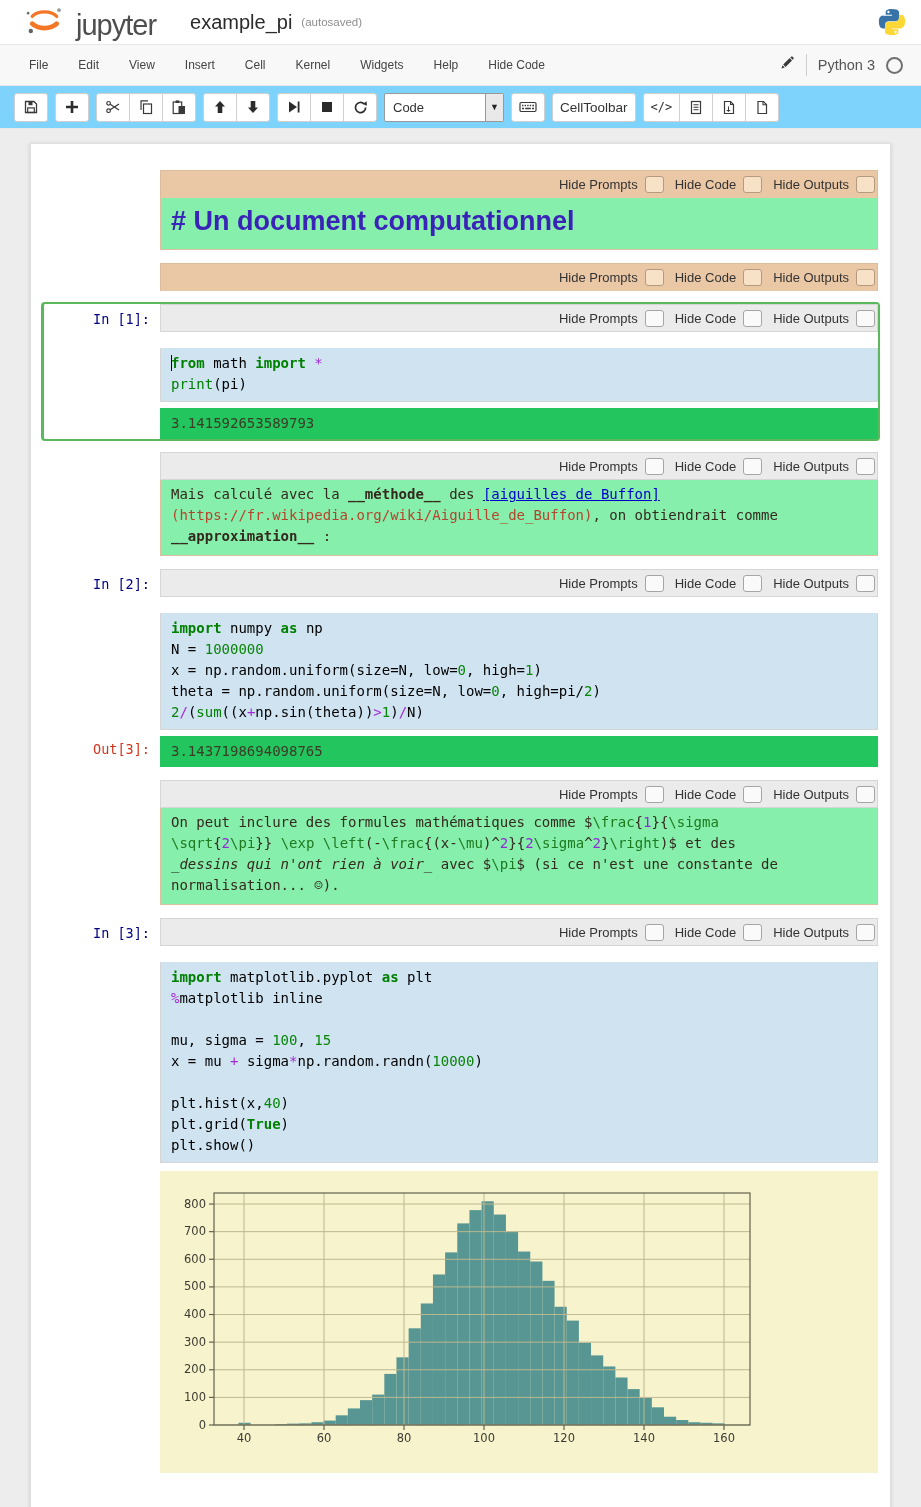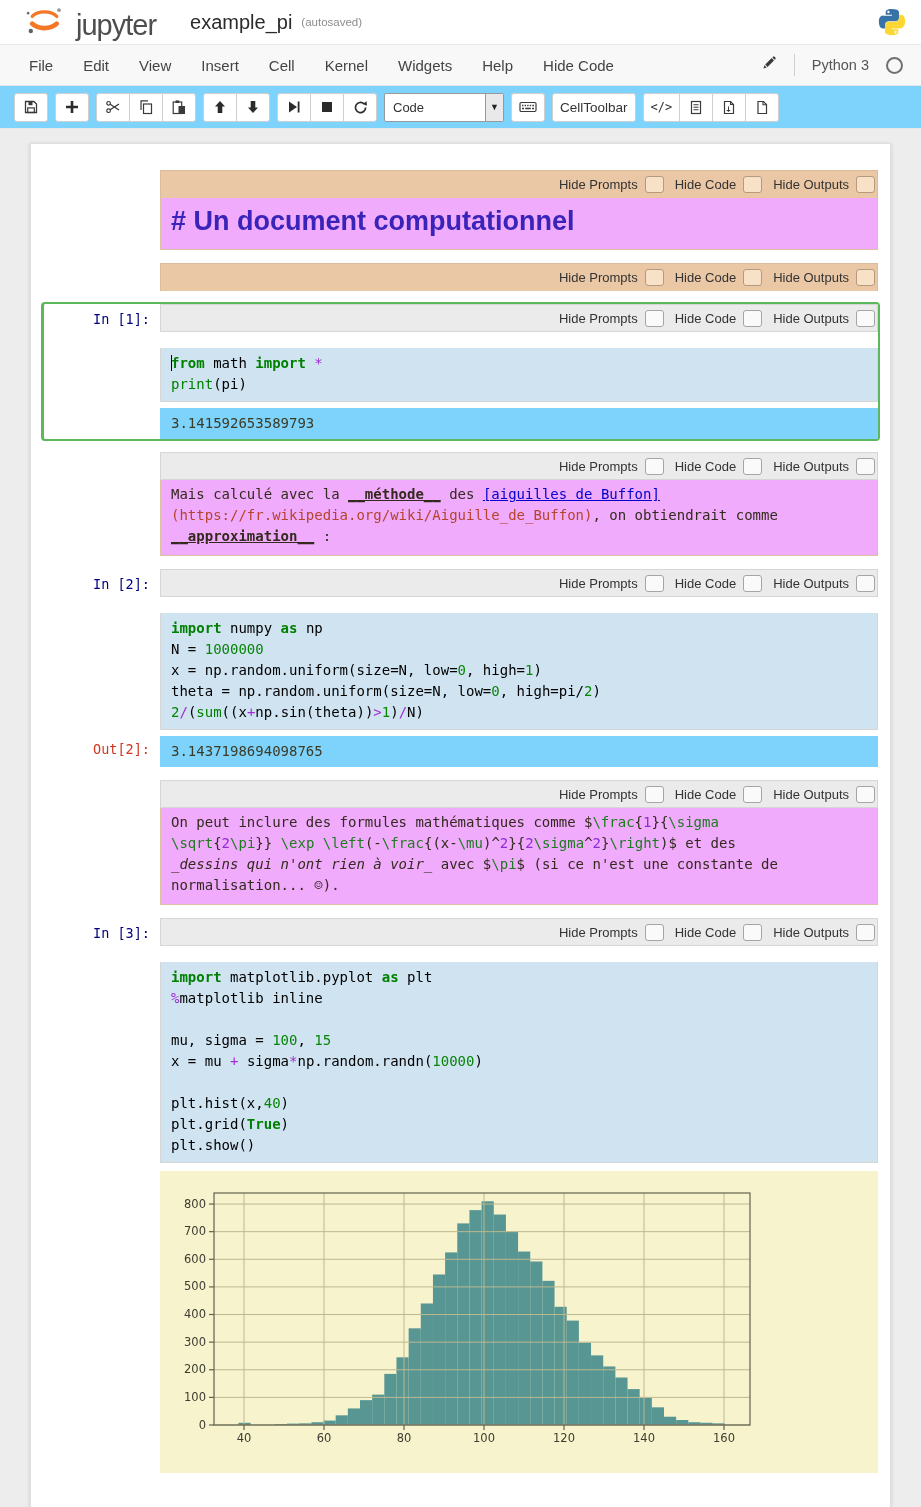--- a/index.html
+++ b/index.html
@@ -7,22 +7,22 @@
   
   .titlebar{height:44px;background:#fff;border-bottom:1px solid #e7e7e7;display:flex;align-items:center;padding-left:24px;position:relative;}
   .logo{display:flex;align-items:flex-end;gap:12px;}
   .logo-word{font-size:29px;color:#4e4e4e;letter-spacing:-1px;line-height:1;}
   .nb-title{margin-left:34px;font-size:20px;color:#2b2b2b;}
   .autosave{margin-left:9px;font-size:11.5px;color:#8c8c8c;}
   .py-logo{position:absolute;right:14px;top:7px;}
   
   .menubar{height:40px;background:#f8f8f8;border-bottom:1px solid #e7e7e7;display:flex;align-items:center;padding:0 14px;}
   .menubar ul{list-style:none;margin:0;padding:0;display:flex;}
-  .menubar li{padding:0 15px;font-size:15px;color:#444;cursor:pointer;}
-  .menu-right{margin-left:auto;display:flex;align-items:center;gap:17px;padding-right:4px;text-align:right;}
+  .menubar li{padding:0 15px;font-size:12px;color:#444;cursor:pointer;}
+  .menu-right{margin-left:auto;display:flex;align-items:center;gap:11px;padding-right:4px;text-align:right;}
   .pencil{font-size:16px;color:#333;}
   .vdiv{width:1px;height:22px;background:#cfcfcf;}
   .kernel-name{font-size:14.5px;color:#555;}
   .kernel-ind{width:13px;height:13px;border:2px solid #707070;border-radius:50%;}
   
   .toolbar{height:42px;background:#7dd3fc;display:flex;align-items:center;gap:7px;padding:0 14px;border-bottom:1px solid #e7e7e7;}
   .group{display:flex;}
   .btn{height:29px;min-width:34px;box-sizing:border-box;background:#fff;border:1px solid #cfcfcf;display:flex;align-items:center;justify-content:center;padding:0 7px;color:#333;cursor:pointer;border-radius:0;}
   .group .btn+.btn{margin-left:-1px;}
   .group .btn:first-child{border-radius:3px 0 0 3px;}
@@ -44,32 +44,32 @@
   .prompt.out{color:#d1361f;padding-top:11px;}
   .main{flex:1;min-width:0;}
   .strip{height:28px;box-sizing:border-box;display:flex;align-items:center;justify-content:flex-end;gap:7px;padding-right:2px;font-size:13px;color:#333;border:1px solid #d6d6d6;border-bottom:none;}
   .strip.gray{background:#ebebeb;border-bottom:1px solid #d6d6d6;}
   .strip.orange{background:#eac7a5;border-color:#dcbd9b;}
   .cb{width:17px;height:15px;border:1px solid #a5a5a5;border-radius:3px;background:#fafafa;cursor:pointer;}
   .strip.orange .cb{background:#f7e2c8;border-color:#b59a7d;}
   .cb-label{margin-left:4px;}
   .codearea{background:#cfe3f1;border:1px solid #d6d6d6;border-top:none;padding:5px 8px 6px 10px;font:14px/21px "DejaVu Sans Mono","DejaVu Sans",monospace;color:#000;}
   .strip.gray + .codearea{border-top:none;margin-top:16px;}
-  .mdarea{background:#f0abfc;border:1px solid #ddc0a0;border-top:none;padding:4px 10px 8px 10px;font:14px/21px "DejaVu Sans Mono","DejaVu Sans",monospace;color:#33291d;}
+  .mdarea{background:#86efac;border:1px solid #ddc0a0;border-top:none;padding:4px 10px 8px 10px;font:14px/21px "DejaVu Sans Mono","DejaVu Sans",monospace;color:#33291d;}
   .cm-line{white-space:pre-wrap;min-height:21px;}
-  .outblock{background:#7dd3fc;padding:5px 24px 5px 11px;font:14px/21px "DejaVu Sans Mono","DejaVu Sans",monospace;color:#3b3b26;margin-top:6px;}
+  .outblock{background:#22c55e;padding:5px 24px 5px 11px;font:14px/21px "DejaVu Sans Mono","DejaVu Sans",monospace;color:#3b3b26;margin-top:6px;}
   .chartblock{background:#f7f3cd;margin-top:8px;padding:12px 0 14px 6px;}
   
   .tk-kw{color:#008000;font-weight:bold;}
   .tk-builtin{color:#008000;}
   .tk-num{color:#088508;}
   .tk-op{color:#a22bd6;}
   .tk-latex{color:#1e7a1e;}
   .tk-mnum{color:#8e2ed2;}
-  .tk-strong{font-weight:bold;text-decoration:underline;}
+  .tk-strong{font-weight:bold;}
   .tk-em{font-style:italic;}
   .tk-link{color:#0000cc;text-decoration:underline;}
   .tk-url{color:#b5442d;}
   .tk-header{font-family:"Liberation Sans",sans-serif;font-weight:bold;font-size:27px;line-height:1.45;color:#3a23b8;}
   .cursor{border-left:1.4px solid #000;margin-right:-1px;}
 </style>
 </head>
 <body>
 
 <div class="app">
@@ -355,21 +355,21 @@
               <div class="codearea">
                 <div class="cm-line"><span class="tk-kw">import</span><span class="tk-plain"> numpy </span><span class="tk-kw">as</span><span class="tk-plain"> np</span></div>
                 <div class="cm-line"><span class="tk-plain">N = </span><span class="tk-num">1000000</span></div>
                 <div class="cm-line"><span class="tk-plain">x = np.random.uniform(size=N, low=</span><span class="tk-num">0</span><span class="tk-plain">, high=</span><span class="tk-num">1</span><span class="tk-plain">)</span></div>
                 <div class="cm-line"><span class="tk-plain">theta = np.random.uniform(size=N, low=</span><span class="tk-num">0</span><span class="tk-plain">, high=pi/</span><span class="tk-num">2</span><span class="tk-plain">)</span></div>
                 <div class="cm-line"><span class="tk-num">2</span><span class="tk-op">/</span><span class="tk-plain">(</span><span class="tk-builtin">sum</span><span class="tk-plain">((x</span><span class="tk-op">+</span><span class="tk-plain">np.sin(theta))</span><span class="tk-op">&gt;</span><span class="tk-num">1</span><span class="tk-plain">)</span><span class="tk-op">/</span><span class="tk-plain">N)</span></div>
               </div>
             </div>
           </div>
           <div class="row">
-            <div class="prompt out">Out[2]:</div>
+            <div class="prompt out">Out[3]:</div>
             <div class="main">
               <div class="outblock">3.1437198694098765</div>
             </div>
           </div>
         </div>
         <div class="cell">
           <div class="row">
             <div class="prompt"></div>
             <div class="main">
               <div class="strip gray">

